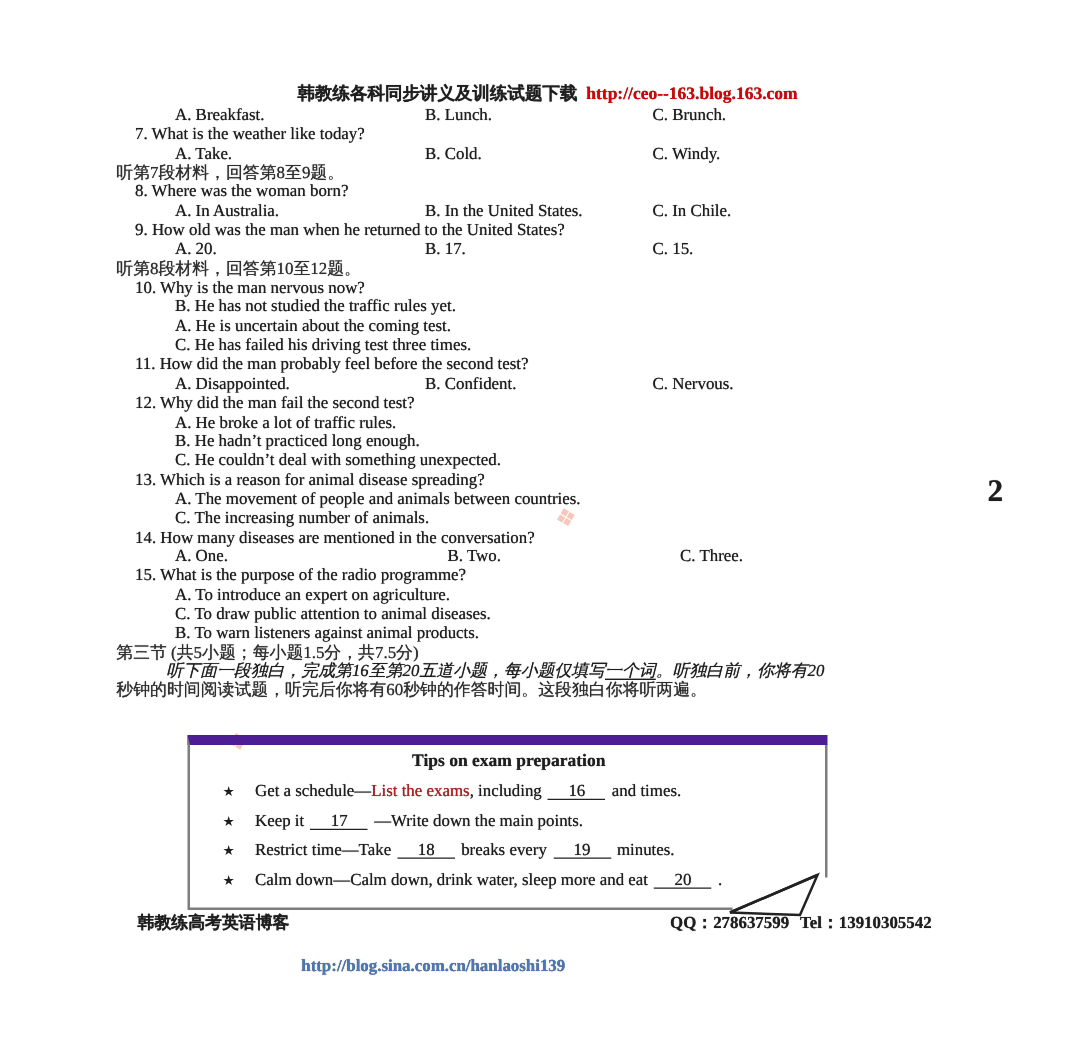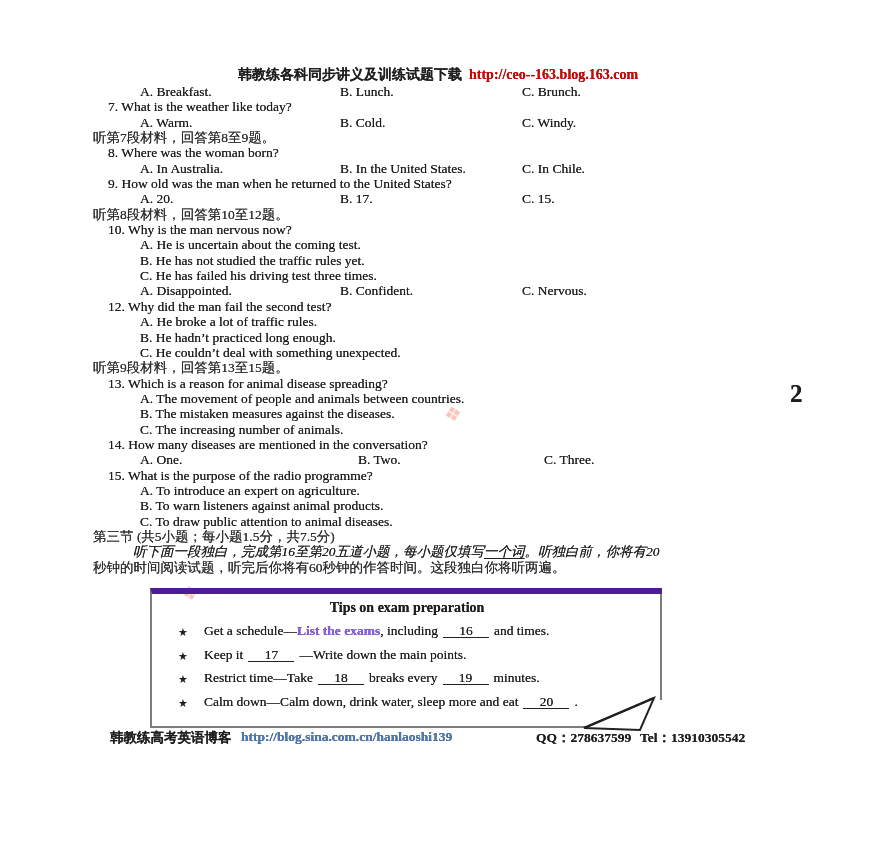--- a/index.html
+++ b/index.html
@@ -23,38 +23,38 @@
   .sec{padding-left:0; color:#2f2f2f;}
   .para1{padding-left:40px;font-style:italic;}
   .colA{position:absolute; left:47px;}
   .colB{position:absolute; left:247px;}
   .colC{position:absolute; left:429px;}
   .wide .colB{left:265px;}
   .wide .colC{left:451px;}
   .u{text-decoration:underline; text-underline-offset:2px;}
   
   .tipbox{position:absolute; left:150px; top:588px; width:512px; height:140px;
-    border-left:2px solid #7d7d7d; border-top:6px solid #4c1d95; box-sizing:border-box;}
+    border-left:2px solid #7d7d7d; border-top:8px solid #4c1d95; box-sizing:border-box;}
   .tb-right{position:absolute; top:0; right:0; width:2px; height:106px; background:#7d7d7d;}
   .tb-bottom{position:absolute; left:0; bottom:0; width:434px; height:2px; background:#7d7d7d;}
   .tb-title{text-align:center; font-weight:bold; font-size:14px; margin-top:5px; height:17px; line-height:17px;}
   .tip{position:relative; margin-top:8px; padding-left:52px; line-height:14px; height:14px; white-space:nowrap;}
   .tip + .tip{margin-top:9.5px;}
   .star{position:absolute; left:26px; top:1px; font-size:11px; text-shadow:none;}
   .blank{display:inline-block; min-width:46px; text-align:center; border-bottom:1.5px solid #222; margin:0 5px; line-height:13px;}
-  .red{color:#8b5cf6;font-weight:bold;}
+  .red{color:#b91c1c;}
   .fold{position:absolute; left:428px; top:98px; width:80px; height:46px;}
   
   .wm{position:absolute; color:#f1a38d; opacity:.6; text-shadow:none; transform:rotate(-14deg);}
   .wm1{left:444px; top:402px; font-size:20px;}
   .wm2{left:182px; top:582px; font-size:19px;}
   
   .footer{position:absolute; left:110px; top:729px; width:700px; height:18px; font-weight:bold; white-space:nowrap;}
   .f-label{position:absolute; left:0;}
-  .f-link{position:absolute; left:131px; color:#4a79b8;}
+  .f-link{position:absolute; left:131px; color:#4a79b8;margin-top:36px;}
   .f-qq{position:absolute; left:426px;}
   .f-tel{position:absolute; left:530px;}
 </style>
 </head>
 <body>
 
 <div class="page">
 
   <div class="header">
     <span>韩教练各科同步讲义及训练试题下载</span><span class="h-link">http://ceo--163.blog.163.com</span>
@@ -66,66 +66,65 @@
   <div class="wm wm2">❖</div>
 
   <div class="lines">
     <div class="line">
       <span class="colA">A. Breakfast.</span>
         <span class="colB">B. Lunch.</span>
         <span class="colC">C. Brunch.</span>
     </div>
     <div class="line q">7. What is the weather like today?</div>
     <div class="line">
-      <span class="colA">A. Warm.</span>
+      <span class="colA">A. Take.</span>
         <span class="colB">B. Cold.</span>
         <span class="colC">C. Windy.</span>
     </div>
     <div class="line sec">听第7段材料，回答第8至9题。</div>
     <div class="line q">8. Where was the woman born?</div>
     <div class="line">
       <span class="colA">A. In Australia.</span>
         <span class="colB">B. In the United States.</span>
         <span class="colC">C. In Chile.</span>
     </div>
     <div class="line q">9. How old was the man when he returned to the United States?</div>
     <div class="line">
       <span class="colA">A. 20.</span>
         <span class="colB">B. 17.</span>
         <span class="colC">C. 15.</span>
     </div>
     <div class="line sec">听第8段材料，回答第10至12题。</div>
     <div class="line q">10. Why is the man nervous now?</div>
+    <div class="line opt">B. He has not studied the traffic rules yet.</div>
     <div class="line opt">A. He is uncertain about the coming test.</div>
-    <div class="line opt">B. He has not studied the traffic rules yet.</div>
     <div class="line opt">C. He has failed his driving test three times.</div>
+    <div class="line q">11. How did the man probably feel before the second test?</div>
     <div class="line">
       <span class="colA">A. Disappointed.</span>
         <span class="colB">B. Confident.</span>
         <span class="colC">C. Nervous.</span>
     </div>
     <div class="line q">12. Why did the man fail the second test?</div>
     <div class="line opt">A. He broke a lot of traffic rules.</div>
     <div class="line opt">B. He hadn’t practiced long enough.</div>
     <div class="line opt">C. He couldn’t deal with something unexpected.</div>
-    <div class="line sec">听第9段材料，回答第13至15题。</div>
     <div class="line q">13. Which is a reason for animal disease spreading?</div>
     <div class="line opt">A. The movement of people and animals between countries.</div>
-    <div class="line opt">B. The mistaken measures against the diseases.</div>
     <div class="line opt">C. The increasing number of animals.</div>
     <div class="line q">14. How many diseases are mentioned in the conversation?</div>
     <div class="line wide">
       <span class="colA">A. One.</span>
         <span class="colB">B. Two.</span>
         <span class="colC">C. Three.</span>
     </div>
     <div class="line q">15. What is the purpose of the radio programme?</div>
     <div class="line opt">A. To introduce an expert on agriculture.</div>
+    <div class="line opt">C. To draw public attention to animal diseases.</div>
     <div class="line opt">B. To warn listeners against animal products.</div>
-    <div class="line opt">C. To draw public attention to animal diseases.</div>
     <div class="line sec">第三节 (共5小题；每小题1.5分，共7.5分)</div>
     <div class="line para1">
       <span>听下面一段独白，完成第16至第20五道小题，每小题仅填写</span><span class="u">一个词</span><span>。听独白前，你将有20</span>
     </div>
     <div class="line sec">秒钟的时间阅读试题，听完后你将有60秒钟的作答时间。这段独白你将听两遍。</div>
   </div>
 
   <div class="tipbox">
     <div class="tb-right"></div>
     <div class="tb-bottom"></div>

